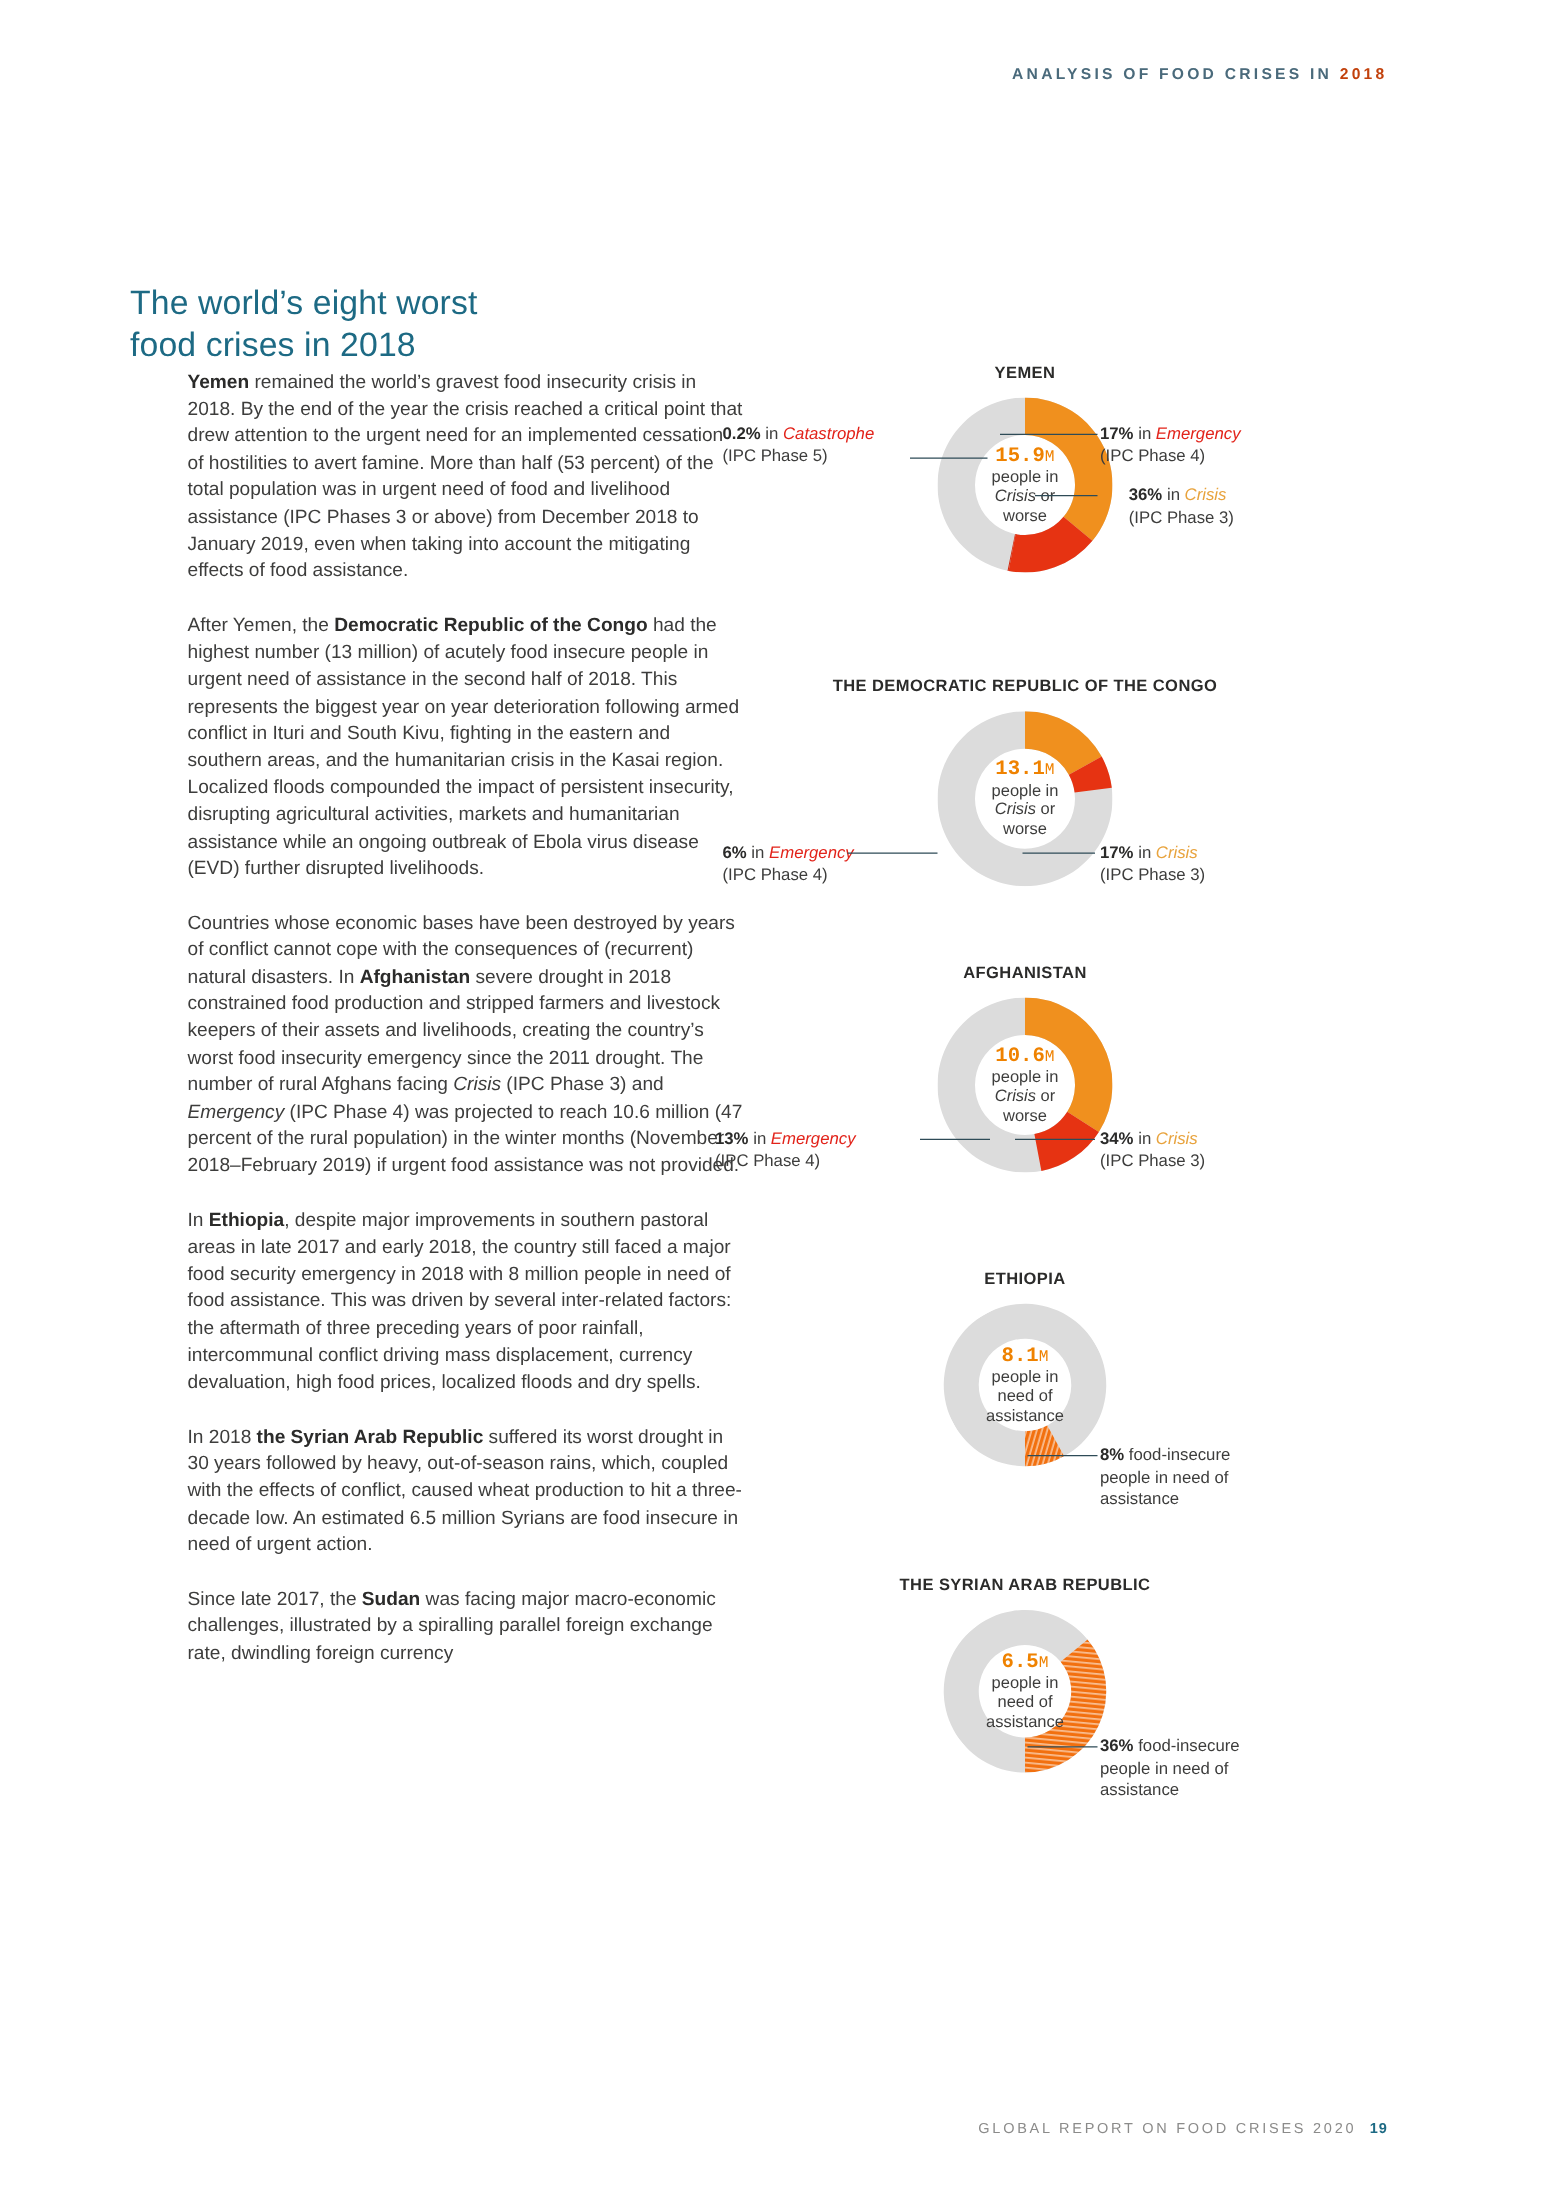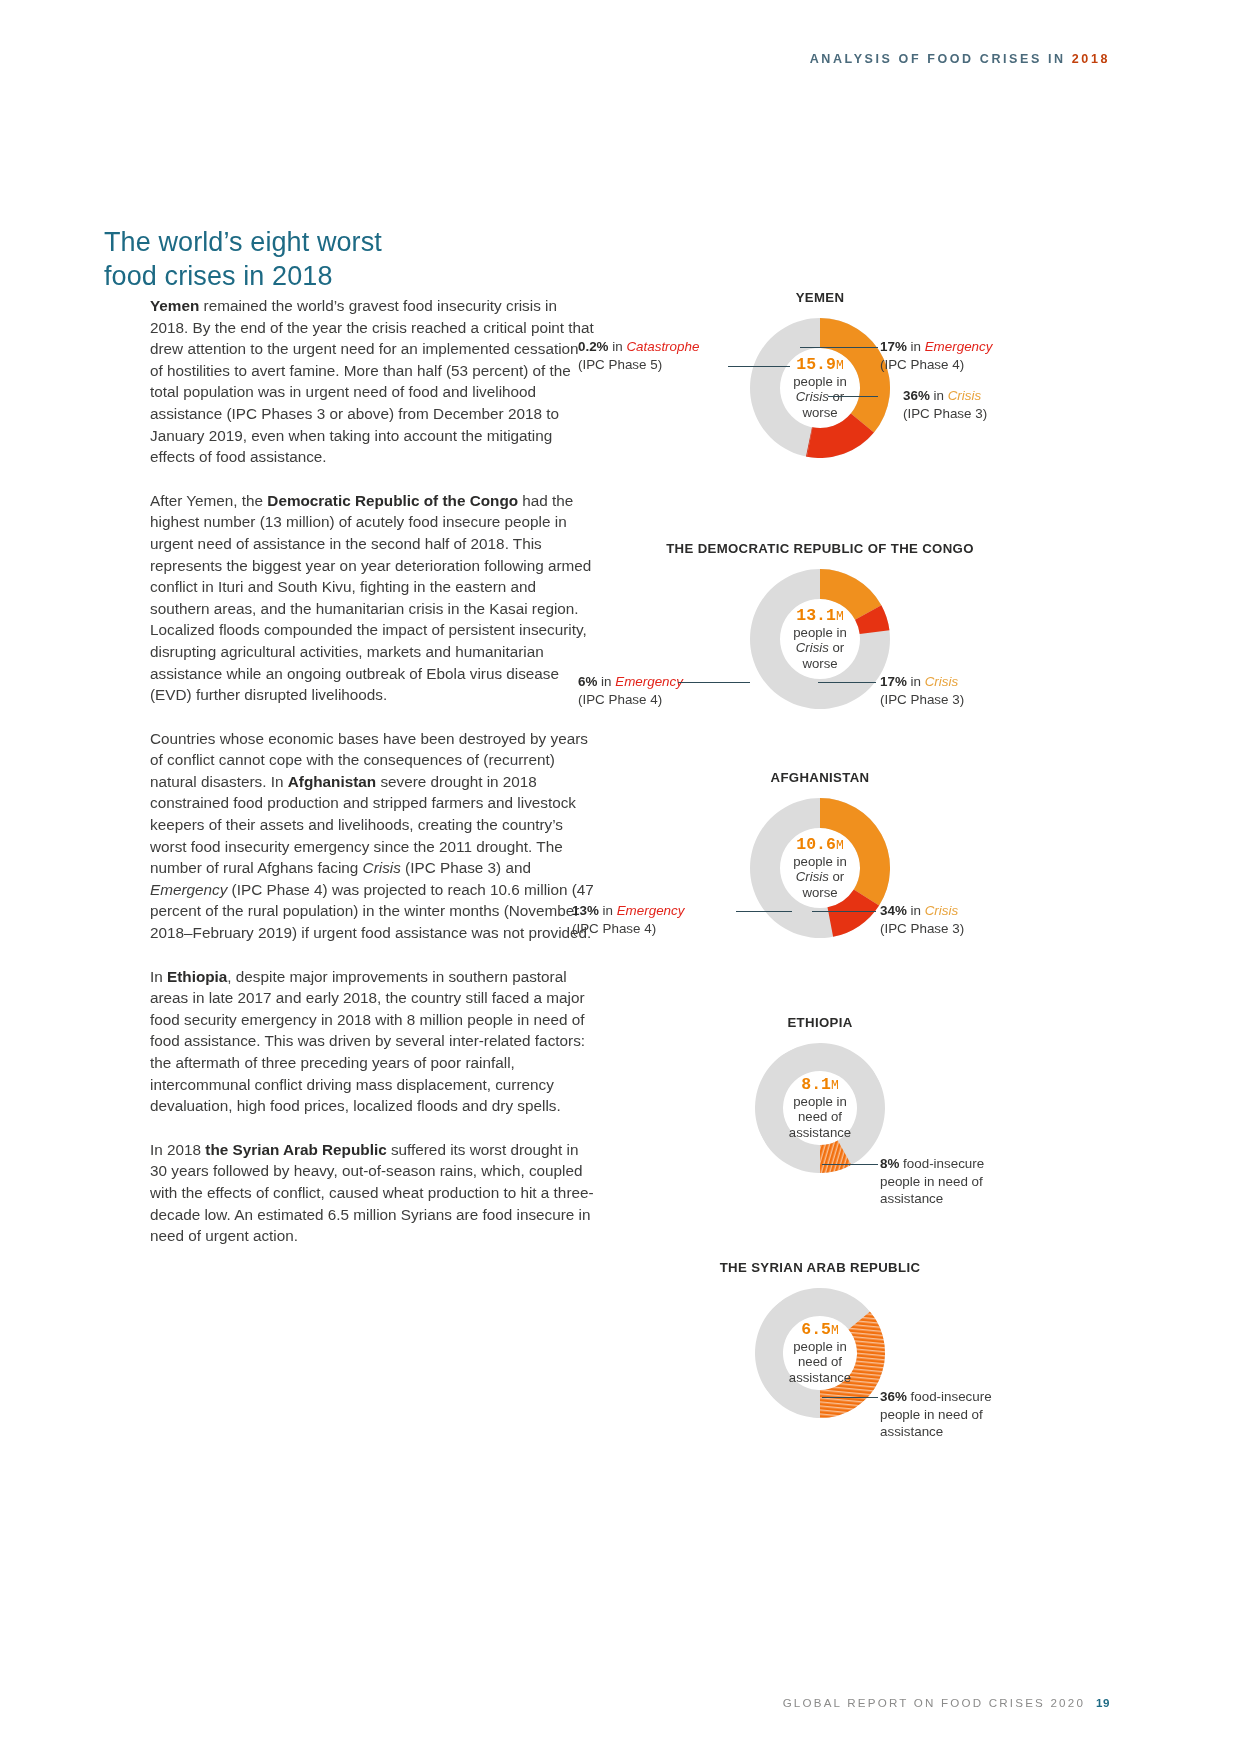--- a/index.html
+++ b/index.html
@@ -104,20 +104,21 @@
 </div>
 
 <h1 class="page-title"><span>The world’s eight worst</span><br><span>food crises in 2018</span></h1>
 
 <div class="body-col">
     <p><b>Yemen</b> remained the world’s gravest food insecurity crisis in 2018. By the end of the year the crisis reached a critical point that drew attention to the urgent need for an implemented cessation of hostilities to avert famine. More than half (53 percent) of the total population was in urgent need of food and livelihood assistance (IPC Phases 3 or above) from December 2018 to January 2019, even when taking into account the mitigating effects of food assistance.</p>
     <p>After Yemen, the <b>Democratic Republic of the Congo</b> had the highest number (13 million) of acutely food insecure people in urgent need of assistance in the second half of 2018. This represents the biggest year on year deterioration following armed conflict in Ituri and South Kivu, fighting in the eastern and southern areas, and the humanitarian crisis in the Kasai region. Localized floods compounded the impact of persistent insecurity, disrupting agricultural activities, markets and humanitarian assistance while an ongoing outbreak of Ebola virus disease (EVD) further disrupted livelihoods.</p>
     <p>Countries whose economic bases have been destroyed by years of conflict cannot cope with the consequences of (recurrent) natural disasters. In <b>Afghanistan</b> severe drought in 2018 constrained food production and stripped farmers and livestock keepers of their assets and livelihoods, creating the country’s worst food insecurity emergency since the 2011 drought. The number of rural Afghans facing <i>Crisis</i> (IPC Phase 3) and <i>Emergency</i> (IPC Phase 4) was projected to reach 10.6 million (47 percent of the rural population) in the winter months (November 2018–February 2019) if urgent food assistance was not provided.</p>
     <p>In <b>Ethiopia</b>, despite major improvements in southern pastoral areas in late 2017 and early 2018, the country still faced a major food security emergency in 2018 with 8 million people in need of food assistance. This was driven by several inter-related factors: the aftermath of three preceding years of poor rainfall, intercommunal conflict driving mass displacement, currency devaluation, high food prices, localized floods and dry spells.</p>
     <p>In 2018 <b>the Syrian Arab Republic</b> suffered its worst drought in 30 years followed by heavy, out-of-season rains, which, coupled with the effects of conflict, caused wheat production to hit a three-decade low. An estimated 6.5 million Syrians are food insecure in need of urgent action.</p>
+    <p>Since late 2017, the <b>Sudan</b> was facing major macro-economic challenges, illustrated by a spiralling parallel foreign exchange rate, dwindling foreign currency</p>
   </div>
 
 <div class="charts-col">
     <div class="chart-block" style="position: absolute; left: 0px; top: 0px; width: 560px; height: 210px;">
       <div class="chart-title" style="position: absolute; left: 0px; top: 0px; width: 520px;">YEMEN</div>
       <div class="donut-wrap" style="position: absolute; left: 190px; top: 28px; width: 140px; height: 140px;"><svg width="140" height="140" viewBox="0 0 140 140">
           <defs>
             <pattern id="hatch-yemen" patternUnits="userSpaceOnUse" width="4" height="4" patternTransform="rotate(45)">
               <rect width="4" height="4" fill="#f2700f"></rect>
               <rect width="1.4" height="4" fill="#ffffff" opacity="0.55"></rect>

